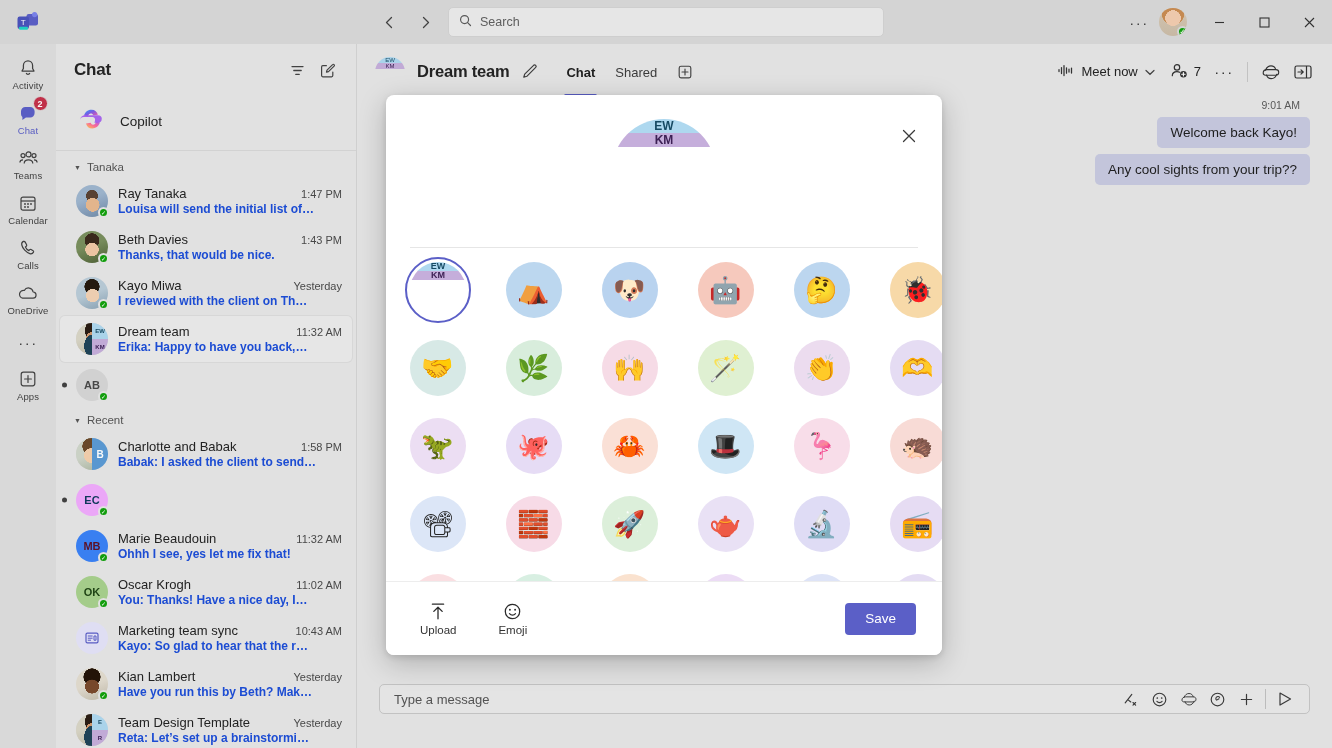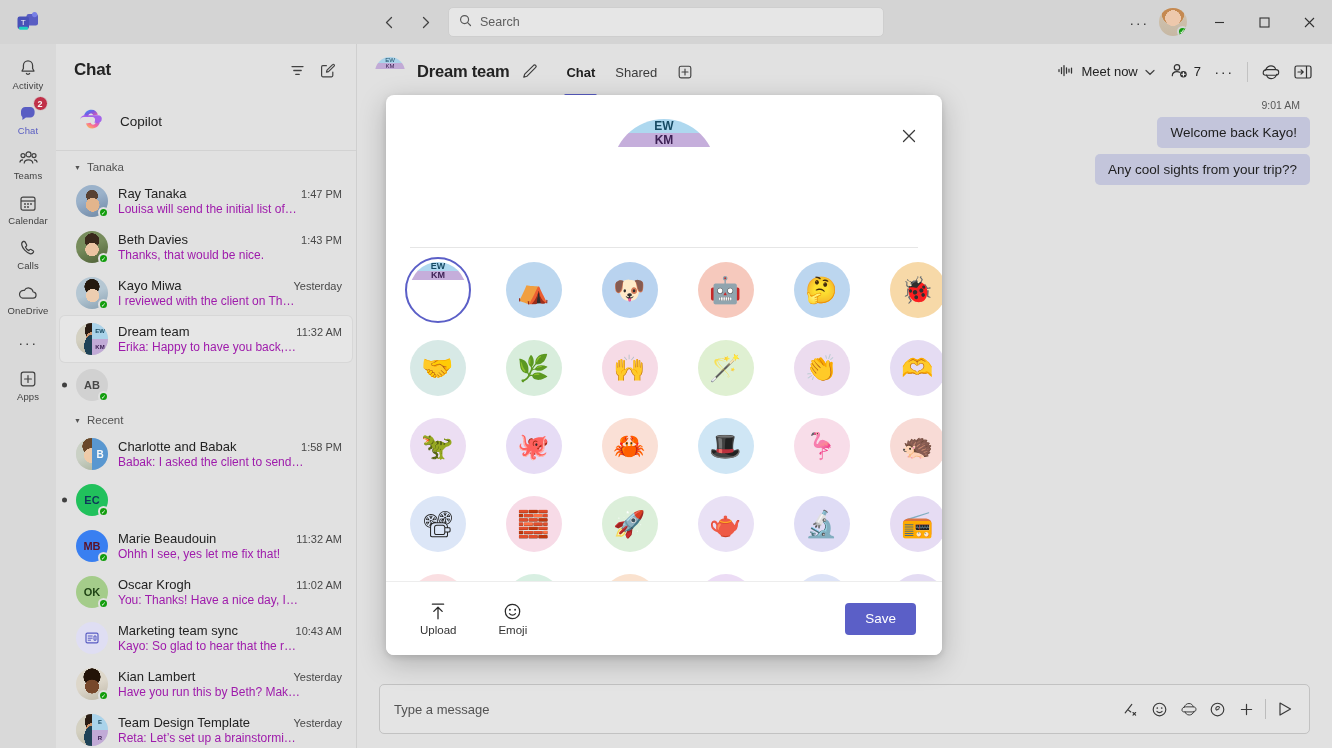--- a/index.html
+++ b/index.html
@@ -109,21 +109,21 @@
   .mini-presence {
     position: absolute; right: -1px; bottom: -1px; width: 11px; height: 11px;
     border-radius: 50%; background: #13a10e; border: 2px solid #e6e6e6;
     display: flex; align-items: center; justify-content: center; color: #fff; font-size: 6px;
   }
   .chat-body { flex: 1; min-width: 0; padding-top: 1px; }
   .chat-line1 { display: flex; align-items: baseline; gap: 6px; }
   .chat-name { font-size: 13px; color: #242424; flex: 1; white-space: nowrap; overflow: hidden; text-overflow: ellipsis; }
   .chat-row.unread .chat-name, .chat-row.unread .chat-prev { font-weight: bold; color: #1b1b1b; }
   .chat-time { font-size: 11px; color: #4a4a4a; white-space: nowrap; text-align: center; }
-  .chat-prev { font-size: 12px; color: #a21caf; white-space: nowrap; overflow: hidden; text-overflow: ellipsis; margin-top: 1px; }
+  .chat-prev { font-size: 12px; color: #1d4ed8; white-space: nowrap; overflow: hidden; text-overflow: ellipsis; margin-top: 1px; font-weight: bold; }
 
   
   .main { position: absolute; top: 44px; left: 357px; right: 0; bottom: 0; background: #e6e6e6; }
   .chat-header {
     height: 55px; display: flex; align-items: center; padding: 0 14px 0 18px; gap: 12px;
   }
   .team-av { position: relative; width: 30px; height: 30px; border-radius: 50%; overflow: hidden; flex: 0 0 30px; }
   .team-name { font-size: 16.5px; font-weight: bold; letter-spacing: -.2px; }
   .pencil { color: #3f3f3f; cursor: pointer; display: flex; align-items: center; }
   .tabs { display: flex; align-items: center; gap: 4px; margin-left: 8px; }
@@ -149,21 +149,21 @@
   .msg-area { position: absolute; top: 55px; left: 0; right: 0; bottom: 72px; padding: 0 22px; overflow: hidden; }
   .msg-time { text-align: right; font-size: 10.5px; color: #5a5a5a; padding-right: 10px; margin-top: 0; }
   .bubble-row { display: flex; justify-content: flex-end; margin-top: 6px; }
   .bubble {
     background: #c7c9e0; border-radius: 5px; padding: 8px 13px;
     font-size: 13.5px; color: #1f1f1f; max-width: 420px;
   }
 
   .composer-wrap { position: absolute; left: 0; right: 0; bottom: 0; height: 72px; padding: 8px 22px 16px; }
   .composer {
-    height: 50px; background: #e9e9e9; border: 1px solid #c6c6c6; border-radius: 5px;
+    height: 30px; background: #e9e9e9; border: 1px solid #c6c6c6; border-radius: 5px;
     display: flex; align-items: center; padding: 0 10px 0 14px;
   }
   .composer .ph { flex: 1; font-size: 13px; color: #555; }
   .comp-ico { width: 29px; height: 29px; display: flex; align-items: center; justify-content: center; color: #3b3b3b; border-radius: 4px; cursor: pointer; }
   .comp-sep { width: 1px; height: 20px; background: #c0c0c0; margin: 0 4px; }
 
   
   .modal-scrim { position: absolute; inset: 0; background: rgba(0,0,0,0.02); }
   .modal {
     position: absolute; left: 386px; top: 95px; width: 556px; height: 560px;
@@ -492,21 +492,21 @@
             <span class="chat-name">Charlotte and Babak</span>
             <span class="chat-time">1:58 PM</span>
           </div>
           <div class="chat-prev">Babak: I asked the client to send…</div>
         </div>
       </div>
 
       <div class="chat-row unread">
         <span class="unread-dot"></span>
         <div class="av-wrap">
-          <div class="av" style="background:#22c55e;color:#0f3a5c">EC</div>
+          <div class="av" style="background:#f0abfc;color:#0f3a5c">EC</div>
           <span class="mini-presence">✓</span>
         </div>
       </div>
 
       <div class="chat-row">
         <div class="av-wrap">
           <div class="av" style="background:#3b82f6;color:#5e1226">MB</div>
           <span class="mini-presence">✓</span>
         </div>
         <div class="chat-body">

